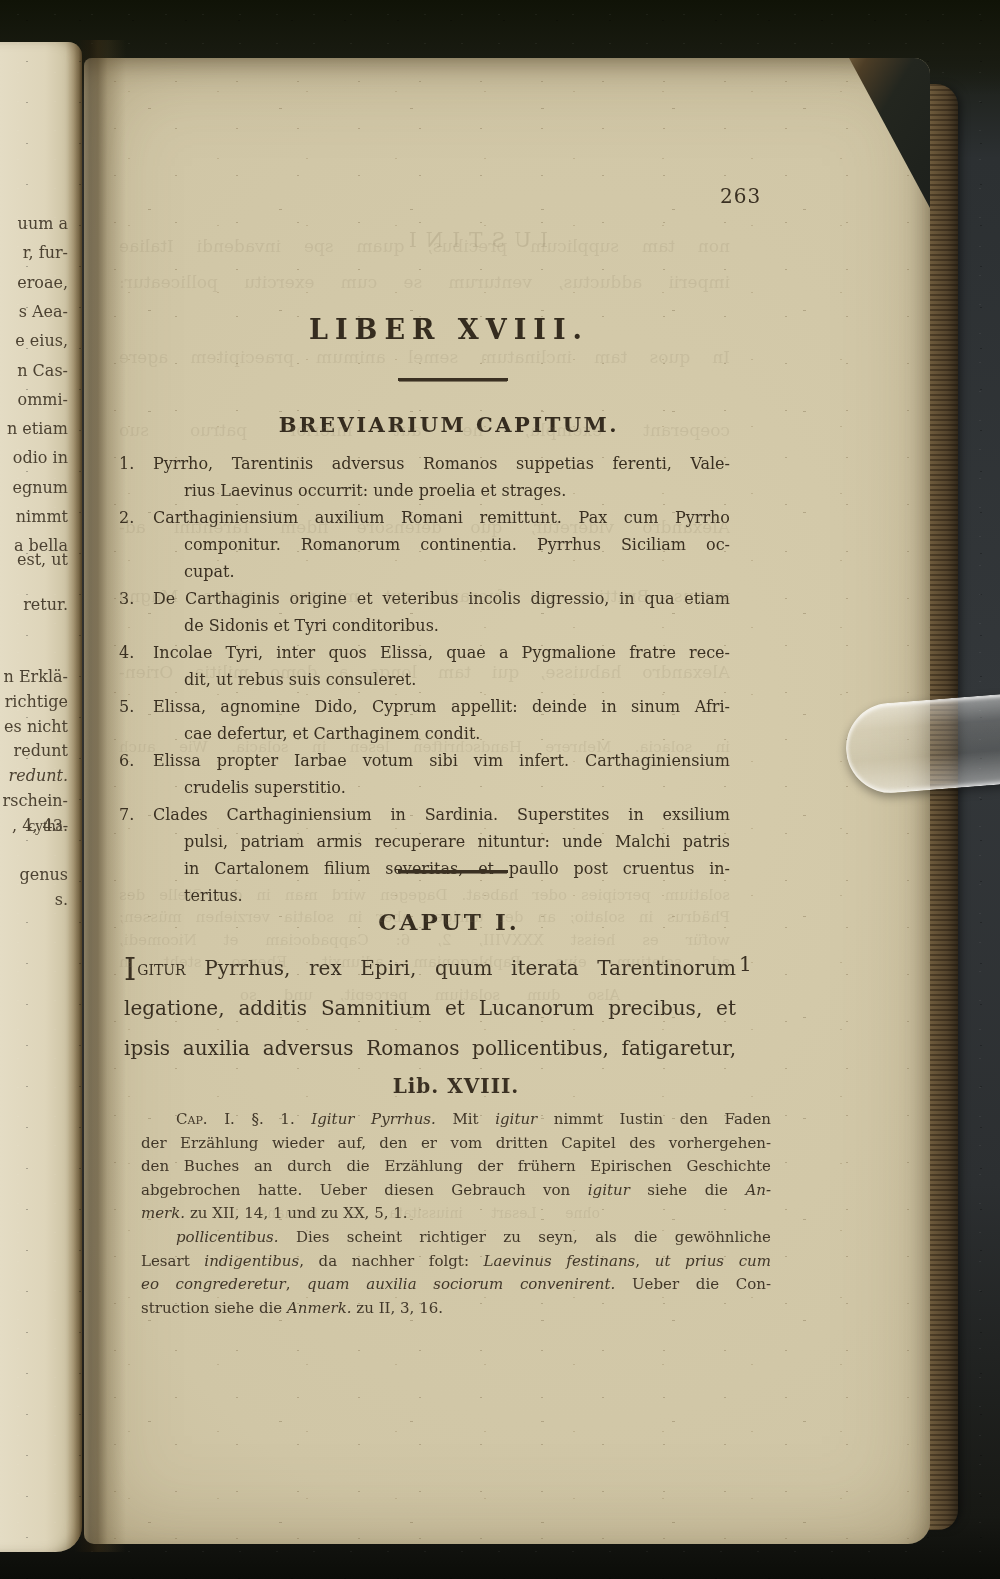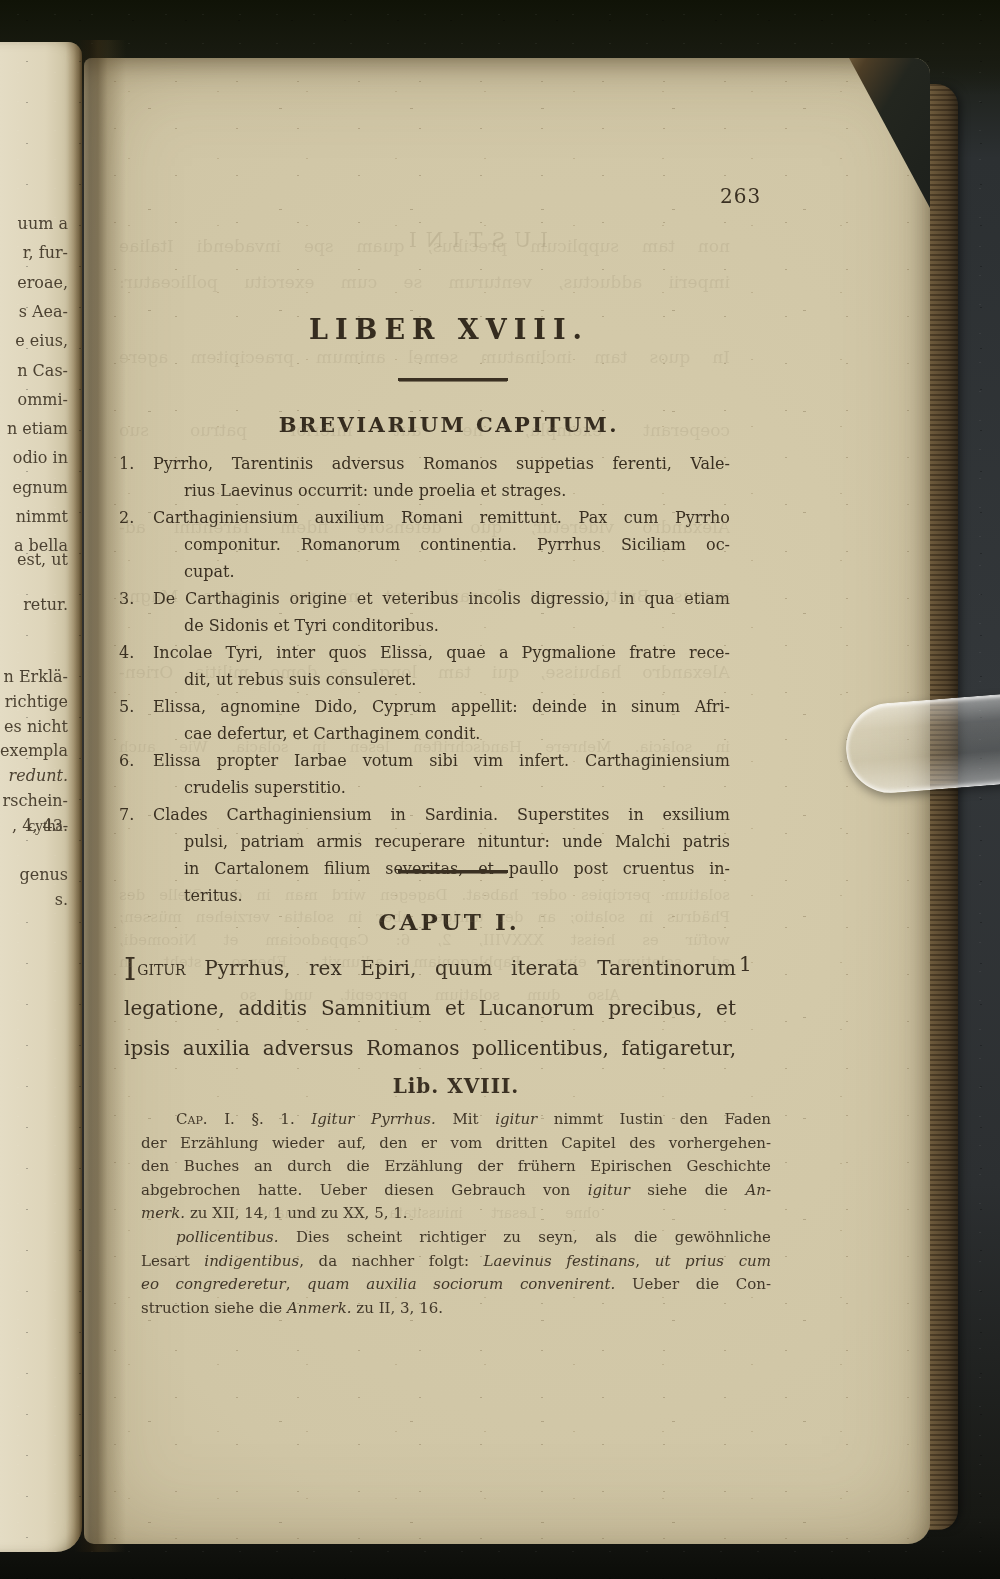--- a/index.html
+++ b/index.html
@@ -100,21 +100,21 @@
       <div class="mf" style="top: 419.1px;">n etiam</div>
       <div class="mf" style="top: 448.4px;">odio in</div>
       <div class="mf" style="top: 477.7px;">egnum</div>
       <div class="mf" style="top: 507px;">nimmt</div>
       <div class="mf" style="top: 536.3px;">a bella</div>
       <div class="mf" style="top: 550px;">est, ut</div>
       <div class="mf" style="top: 594.9px;">retur.</div>
       <div class="mf" style="top: 667px;">n Erklä-</div>
       <div class="mf" style="top: 691.8px;">richtige</div>
       <div class="mf" style="top: 716.6px;">es nicht</div>
-      <div class="mf" style="top: 741.4px;">exempla</div>
+      <div class="mf" style="top: 741.4px;">redunt</div>
       <div class="mf i" style="top: 766.2px;">redunt.</div>
       <div class="mf" style="top: 791px;">rschein-</div>
       <div class="mf" style="top: 815.8px;">, 4, 43.</div>
       <div class="mf" style="top: 817px; font-family: Liberation Serif, serif;">cytha-</div>
       <div class="mf" style="top: 865.4px;">genus</div>
       <div class="mf" style="top: 890.2px;">s.</div>
     </div>
   <div class="gutter"></div>
 
   <div class="fore-edge"></div>

